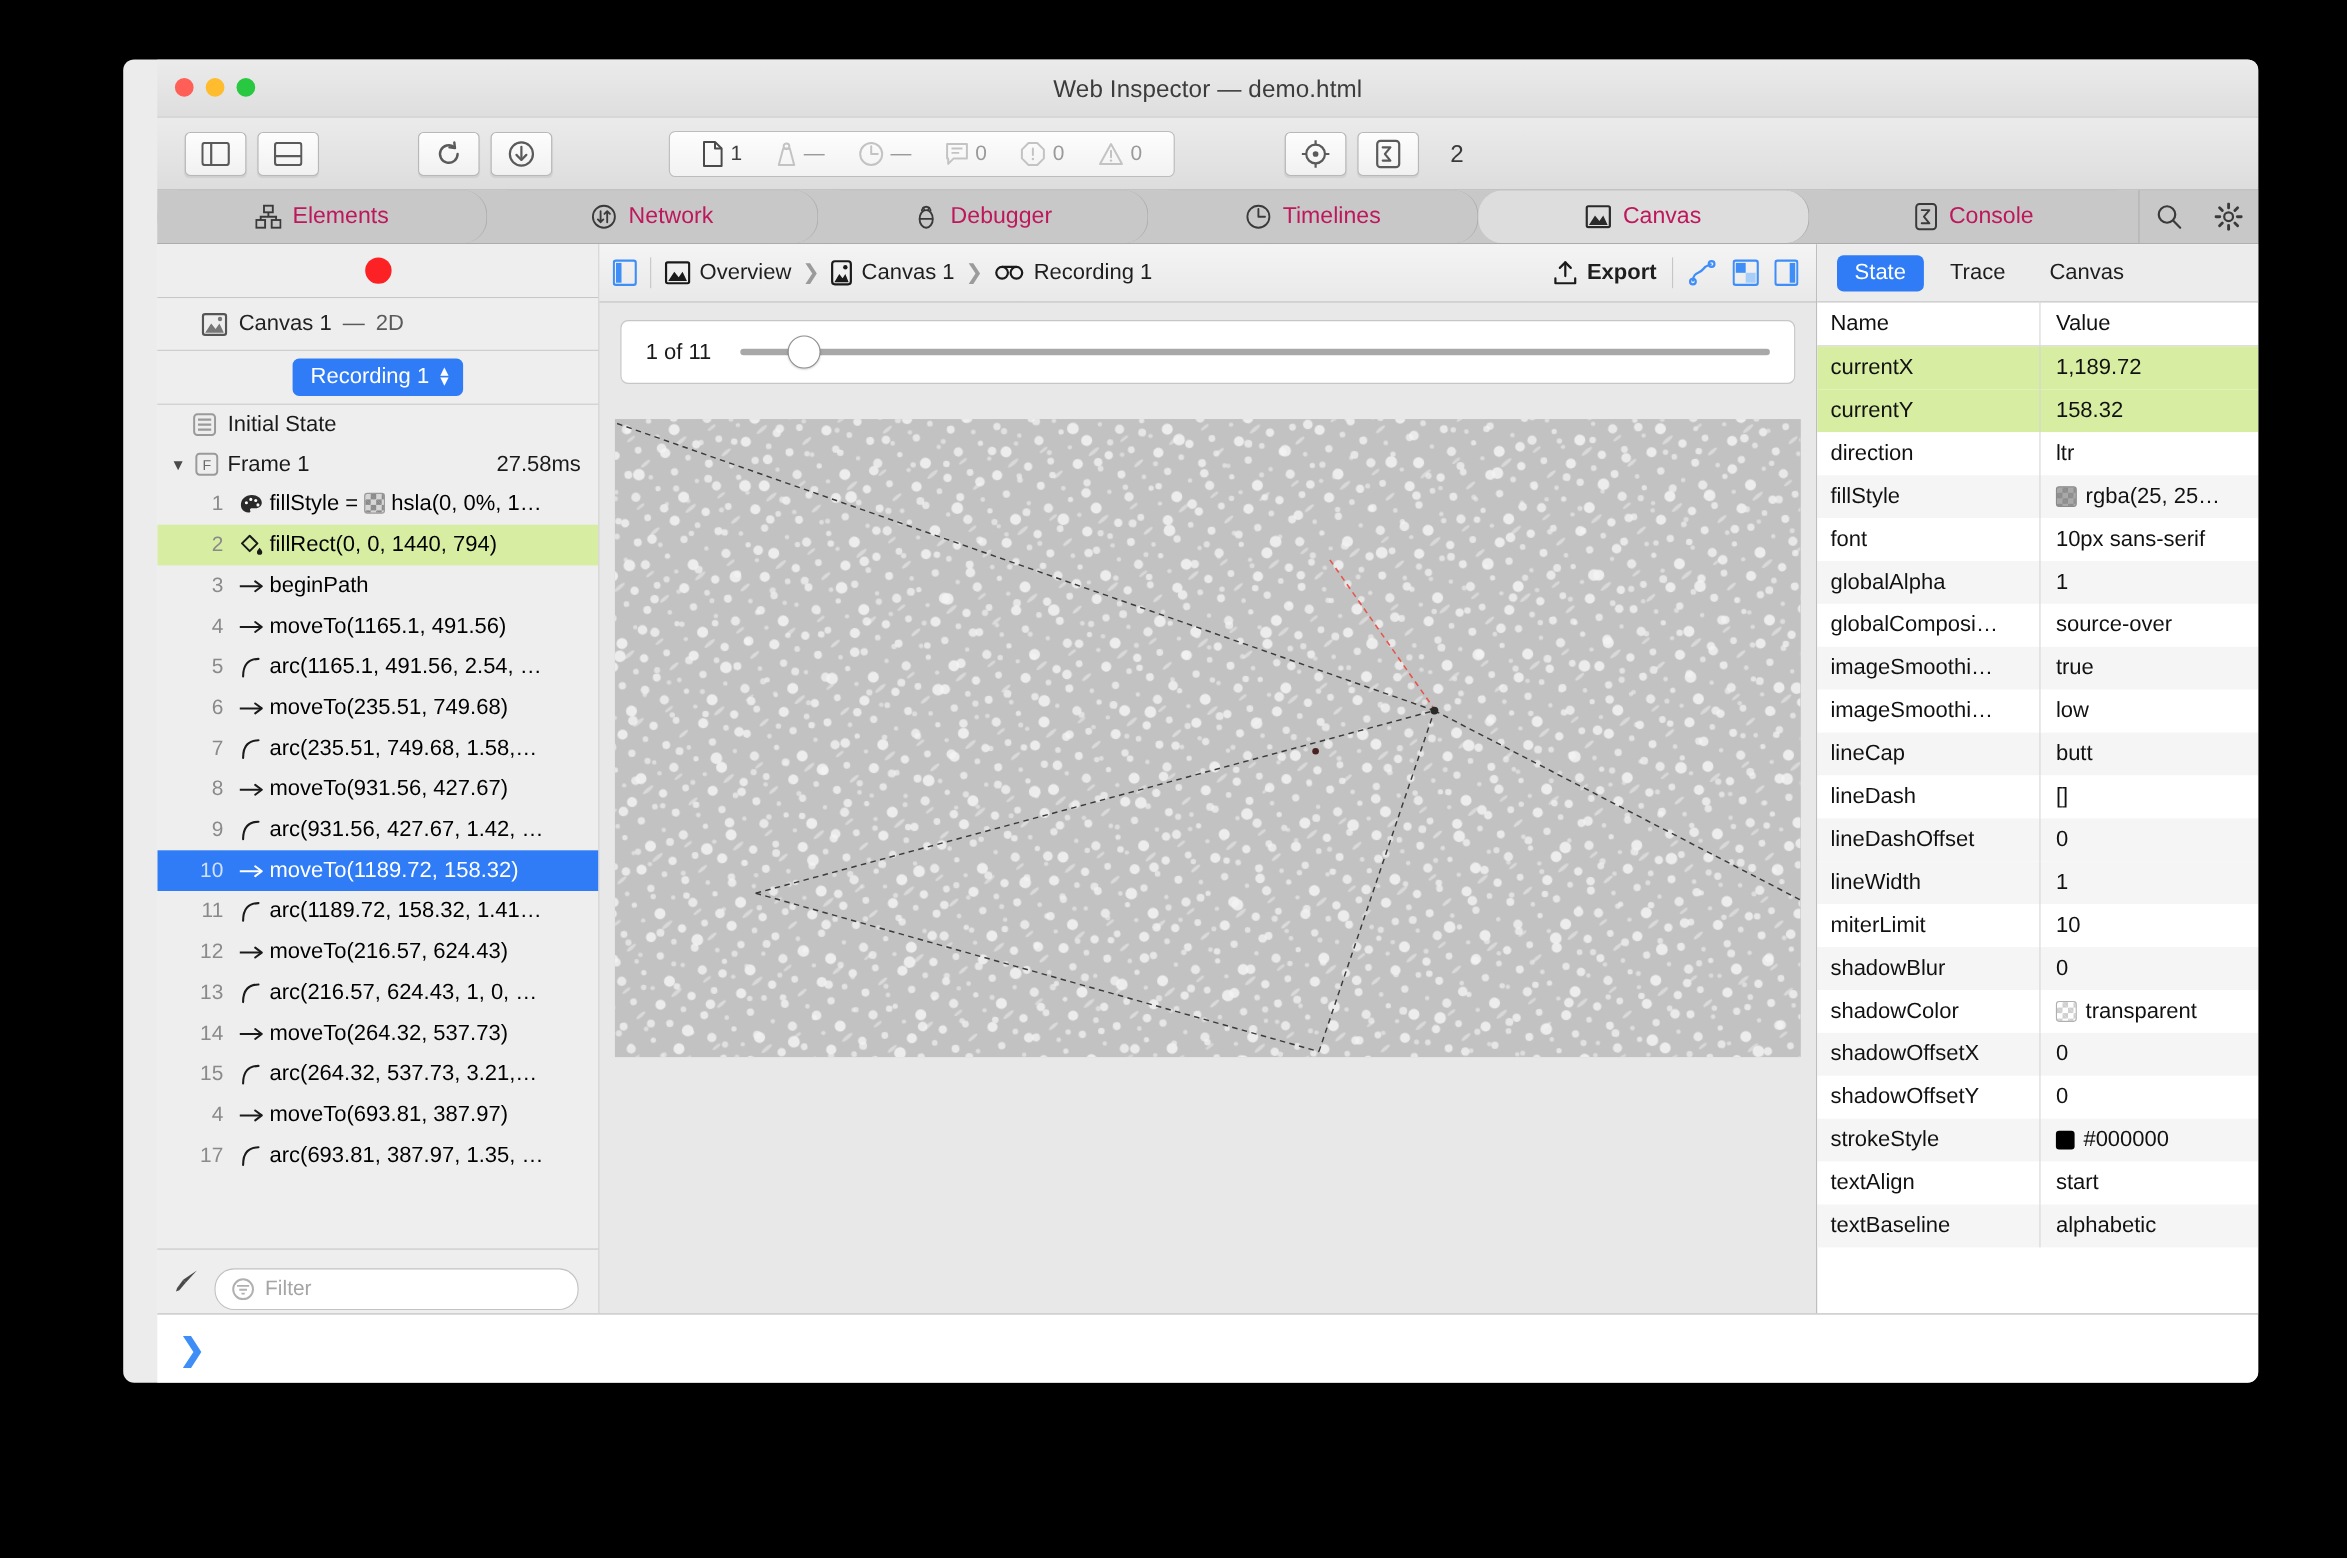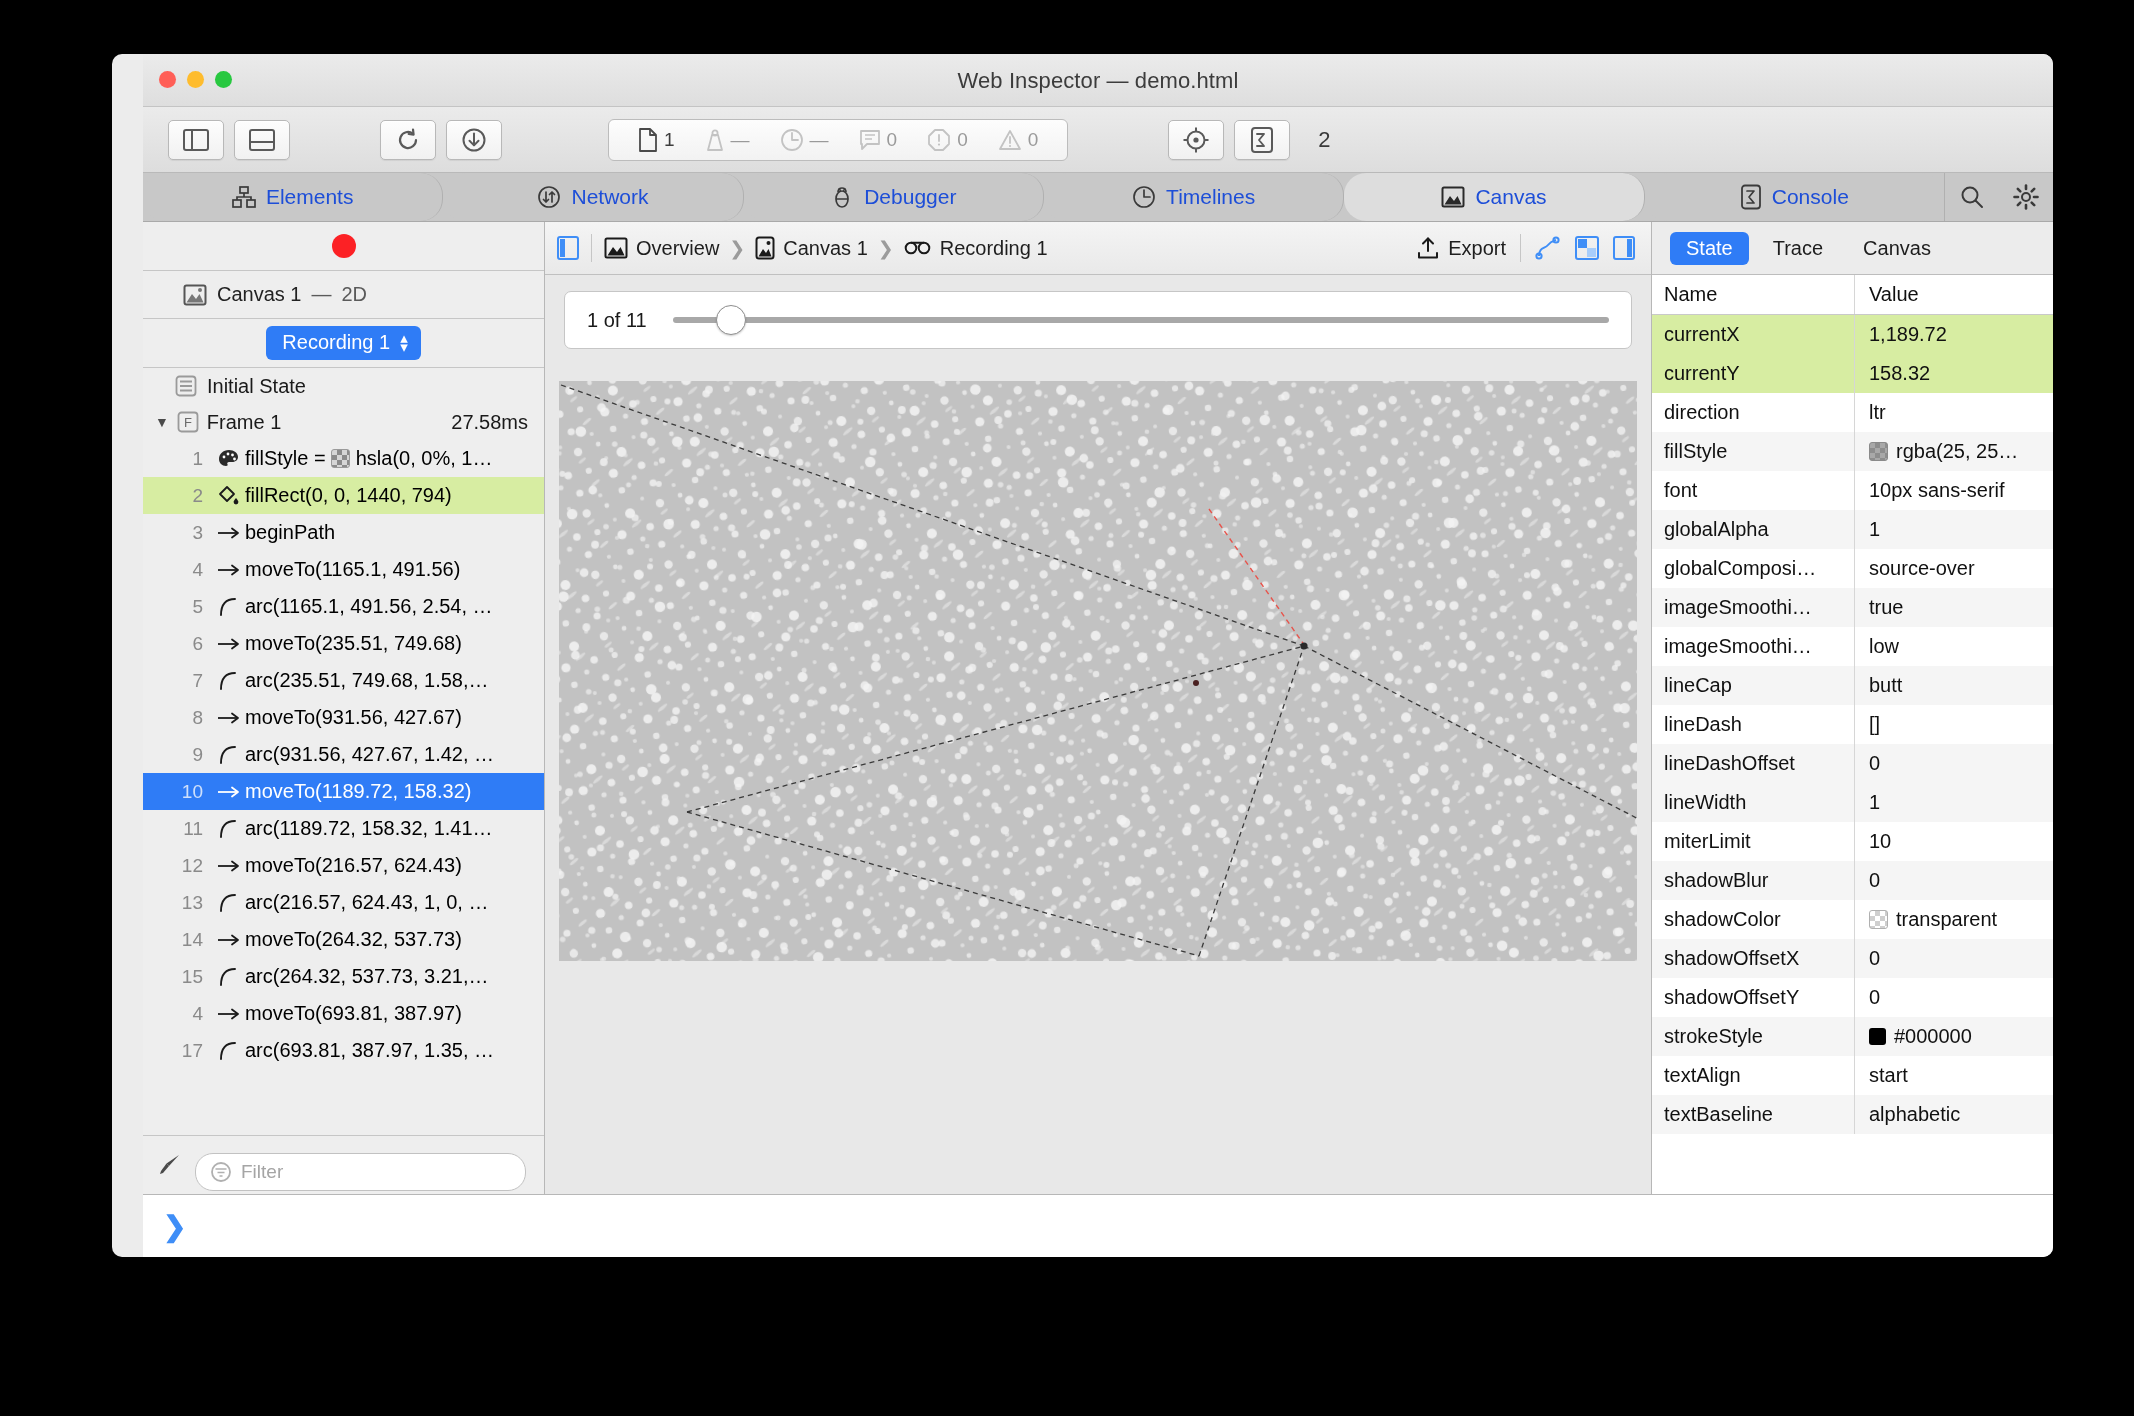--- a/index.html
+++ b/index.html
@@ -100,21 +100,21 @@
     flex: none;
     border-bottom: 1px solid #a9a9a9;
   }
   .tab {
     flex: 1;
     display: flex;
     align-items: center;
     justify-content: center;
     gap: 10px;
     font-size: 21px;
-    color: #1d4ed8;
+    color: #be185d;
     border-right: 1px solid #b0b0b0;
     background: #c8c8c8;
     border-radius: 22px;
   }
   .tab.selected { background: #dddddd; }
   .tab-icons {
     width: 108px;
     display: flex;
     align-items: center;
     justify-content: space-around;
@@ -254,21 +254,21 @@
     align-items: center;
     padding: 0 16px 0 12px;
     gap: 12px;
     flex: none;
   }
   .nav-sep { width: 1px; height: 28px; background: #c6c6c6; }
   .crumbs { display: flex; align-items: center; gap: 8px; font-size: 20px; color: #1e1e1e; }
   .crumb { display: flex; align-items: center; gap: 8px; }
   .chev { color: #9b9b9b; font-size: 19px; padding: 0 2px; }
   .nav-right { margin-left: auto; display: flex; align-items: center; gap: 14px; }
-  .export-btn { display: flex; align-items: center; gap: 8px; font-size: 20px; color: #1e1e1e; }
+  .export-btn { display: flex; align-items: center; gap: 8px; font-size: 20px; color: #1e1e1e; font-weight: bold; }
 
   .slider-wrap {
     margin: 16px 19px 0 19px;
     height: 56px;
     background: #fff;
     border: 1px solid #c6c6c6;
     border-radius: 7px;
     display: flex;
     align-items: center;
     padding: 0 22px;

